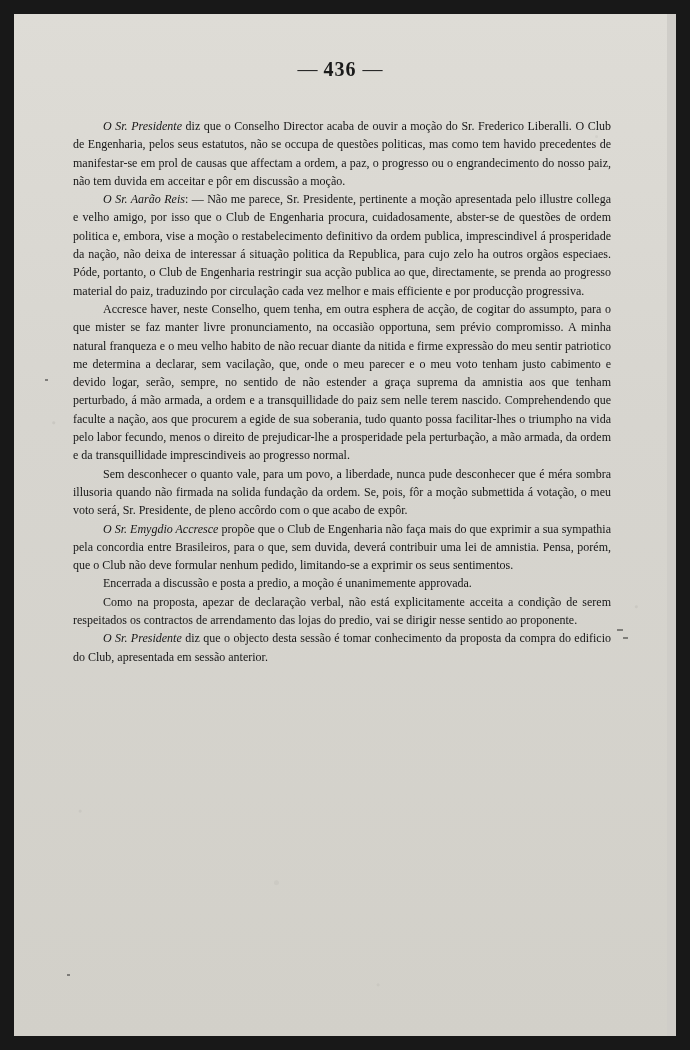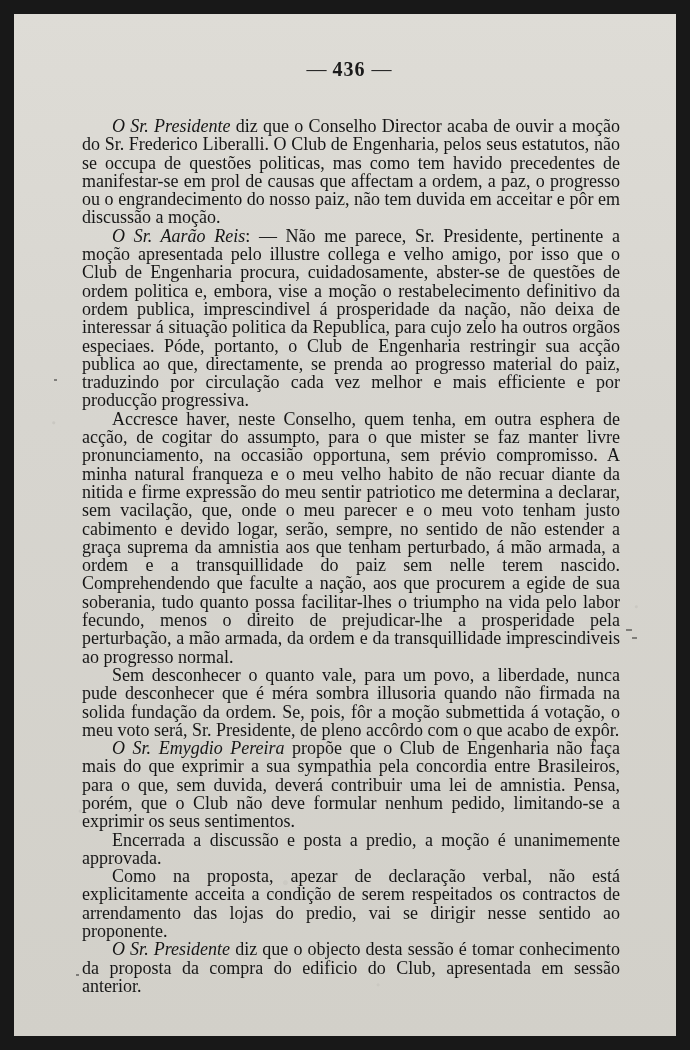--- a/index.html
+++ b/index.html
@@ -25,21 +25,21 @@
     content: "";
     position: absolute;
     left: 0; top: 0; right: 0; bottom: 0;
     border: 14px solid #181818;
     box-sizing: border-box;
     pointer-events: none;
     z-index: 5;
   }
   #sheet {
     position: absolute;
-    left: 14px;
+    left: 5px;
     top: 14px;
     width: 662px;
     height: 1022px;
     background: #d9d7d1;
     background-image:
       radial-gradient(circle at 18% 22%, rgba(0,0,0,0.045) 0 2px, rgba(0,0,0,0) 3px),
       radial-gradient(circle at 72% 61%, rgba(0,0,0,0.04) 0 2px, rgba(0,0,0,0) 3px),
       radial-gradient(circle at 41% 85%, rgba(0,0,0,0.035) 0 2px, rgba(0,0,0,0) 3px),
       linear-gradient(180deg, #dedcd6 0%, #d7d5cf 40%, #d2d0c9 100%);
     box-sizing: border-box;
@@ -54,21 +54,21 @@
     margin-top: 44px;
     font-family: "Liberation Serif", serif;
     font-weight: 700;
   }
   .pagenum .dash {
     font-weight: 400;
     letter-spacing: 0;
   }
   #body-text {
     margin: 36px 56px 0 60px;
-    font-size: 18px;
+    font-size: 12px;
     line-height: 18.3px;
     color: #161616;
     text-align: justify;
     text-justify: inter-word;
   }
   p.para {
     margin: 0;
     text-indent: 30px;
   }
   p.para + p.para {
@@ -117,21 +117,21 @@
       <p class="para">
         <span class="sp">O Sr. Aarão Reis</span><span>: — Não me parece, Sr. Presidente, pertinente a moção apresentada pelo illustre collega e velho amigo, por isso que o Club de Engenharia procura, cuidadosamente, abster-se de questões de ordem politica e, embora, vise a moção o restabelecimento definitivo da ordem publica, imprescindivel á prosperidade da nação, não deixa de interessar á situação politica da Republica, para cujo zelo ha outros orgãos especiaes. Póde, portanto, o Club de Engenharia restringir sua acção publica ao que, directamente, se prenda ao progresso material do paiz, traduzindo por circulação cada vez melhor e mais efficiente e por producção progressiva.</span>
       </p>
       <p class="para">
         <span class="sp"></span><span>Accresce haver, neste Conselho, quem tenha, em outra esphera de acção, de cogitar do assumpto, para o que mister se faz manter livre pronunciamento, na occasião opportuna, sem prévio compromisso. A minha natural franqueza e o meu velho habito de não recuar diante da nitida e firme expressão do meu sentir patriotico me determina a declarar, sem vacilação, que, onde o meu parecer e o meu voto tenham justo cabimento e devido logar, serão, sempre, no sentido de não estender a graça suprema da amnistia aos que tenham perturbado, á mão armada, a ordem e a transquillidade do paiz sem nelle terem nascido. Comprehendendo que faculte a nação, aos que procurem a egide de sua soberania, tudo quanto possa facilitar-lhes o triumpho na vida pelo labor fecundo, menos o direito de prejudicar-lhe a prosperidade pela perturbação, a mão armada, da ordem e da transquillidade imprescindiveis ao progresso normal.</span>
       </p>
       <p class="para">
         <span class="sp"></span><span>Sem desconhecer o quanto vale, para um povo, a liberdade, nunca pude desconhecer que é méra sombra illusoria quando não firmada na solida fundação da ordem. Se, pois, fôr a moção submettida á votação, o meu voto será, Sr. Presidente, de pleno accôrdo com o que acabo de expôr.</span>
       </p>
       <p class="para">
-        <span class="sp">O Sr. Emygdio Pereira</span><span> propõe que o Club de Engenharia não faça mais do que exprimir a sua sympathia pela concordia entre Brasileiros, para o que, sem duvida, deverá contribuir uma lei de amnistia. Pensa, porém, que o Club não deve formular nenhum pedido, limitando-se a exprimir os seus sentimentos.</span>
+        <span class="sp">O Sr. Emygdio Accresce</span><span> propõe que o Club de Engenharia não faça mais do que exprimir a sua sympathia pela concordia entre Brasileiros, para o que, sem duvida, deverá contribuir uma lei de amnistia. Pensa, porém, que o Club não deve formular nenhum pedido, limitando-se a exprimir os seus sentimentos.</span>
       </p>
       <p class="para">
         <span class="sp"></span><span>Encerrada a discussão e posta a predio, a moção é unanimemente approvada.</span>
       </p>
       <p class="para">
         <span class="sp"></span><span>Como na proposta, apezar de declaração verbal, não está explicitamente acceita a condição de serem respeitados os contractos de arrendamento das lojas do predio, vai se dirigir nesse sentido ao proponente.</span>
       </p>
       <p class="para">
         <span class="sp">O Sr. Presidente</span><span> diz que o objecto desta sessão é tomar conhecimento da proposta da compra do edificio do Club, apresentada em sessão anterior.</span>
       </p>

